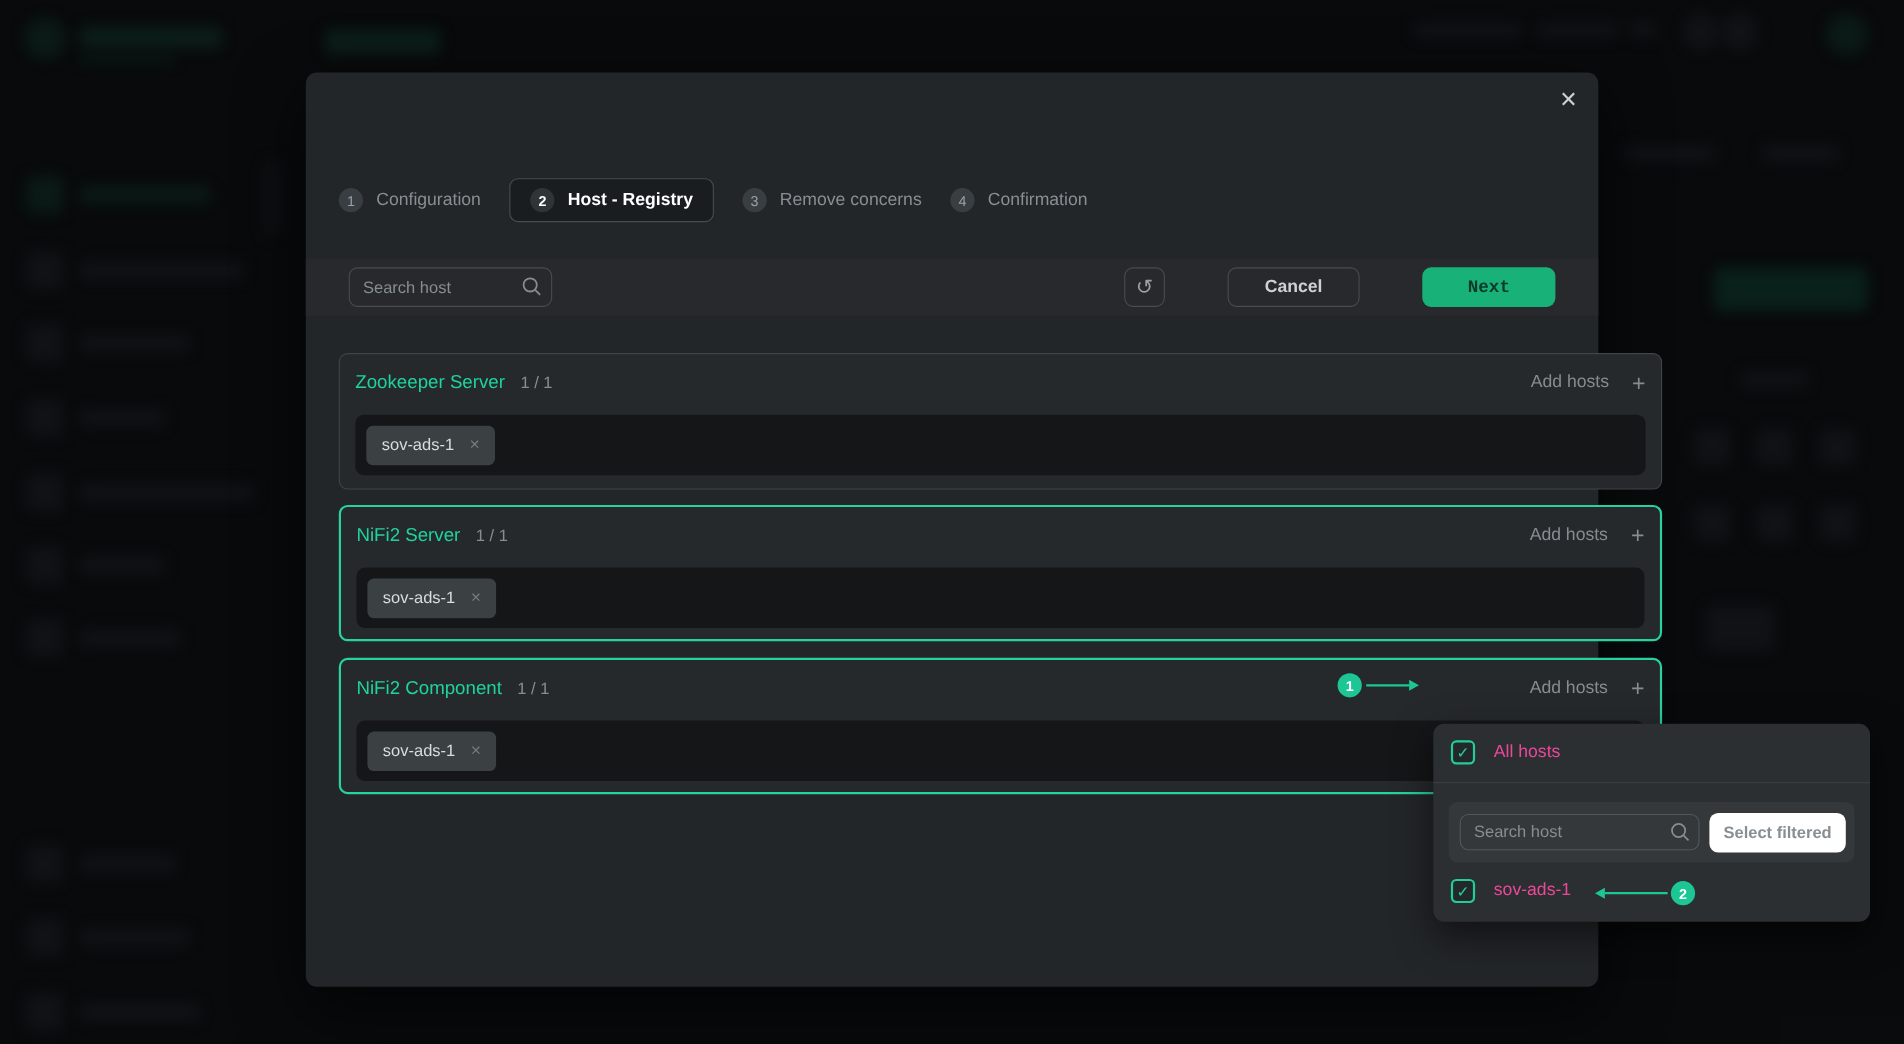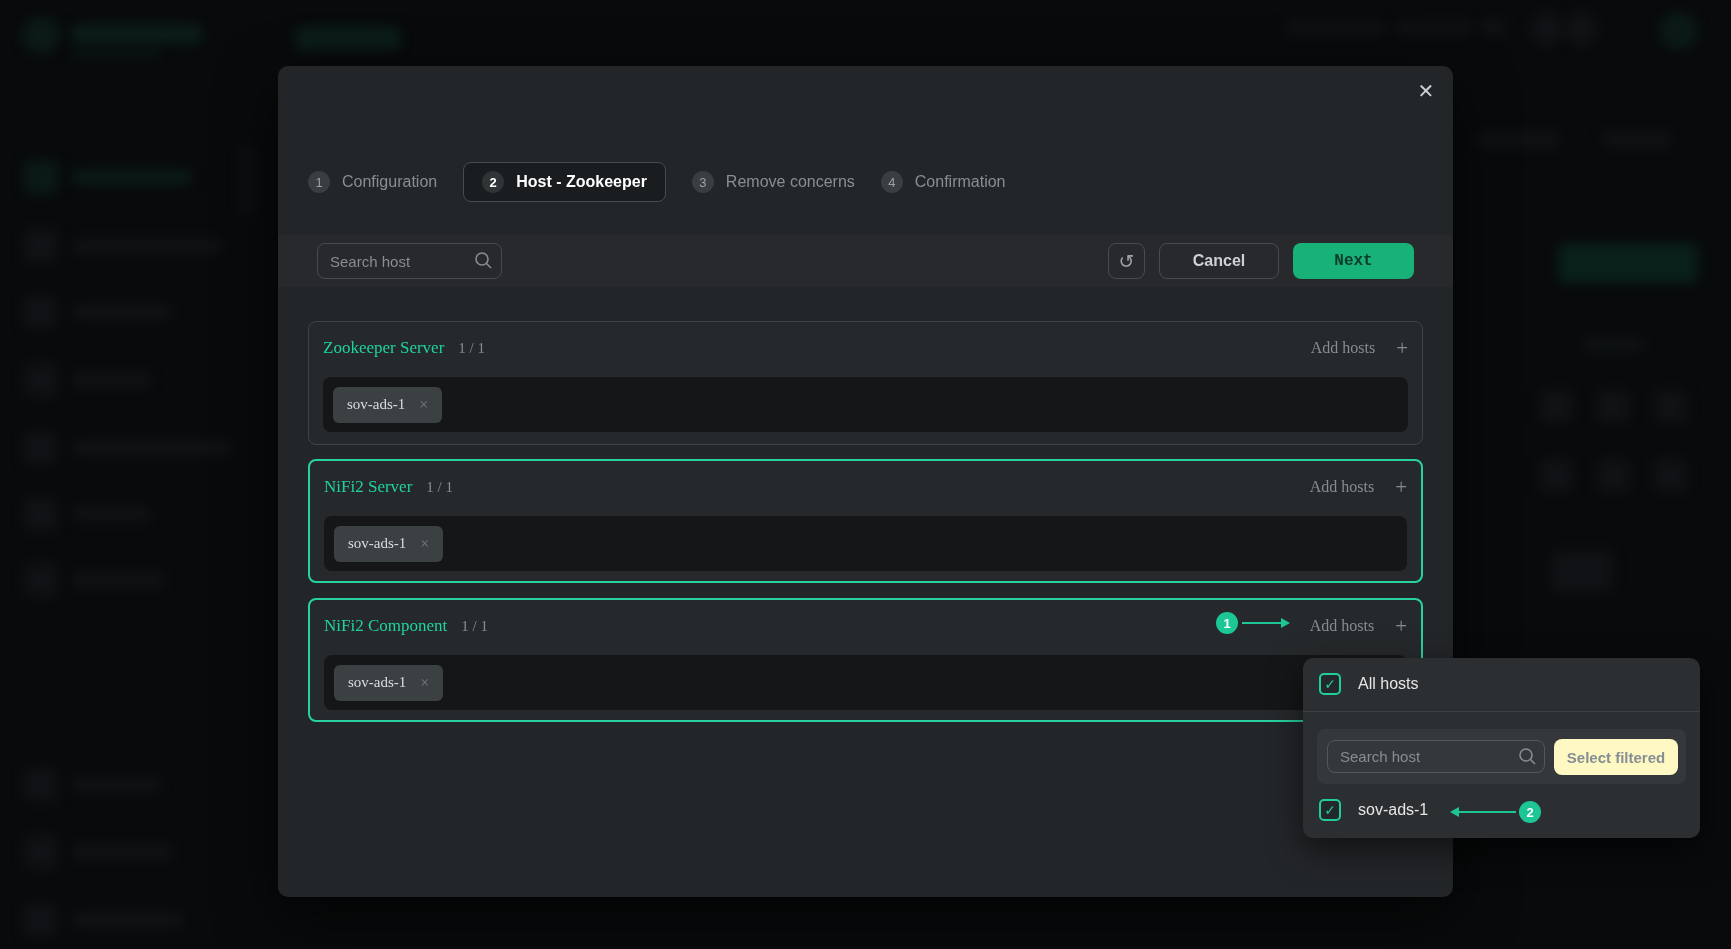--- a/index.html
+++ b/index.html
@@ -37,26 +37,26 @@
              display:flex; align-items:center; padding:0 39px; }
   .searchwrap { position:relative; width:185px; height:36px; }
   .searchwrap input { width:100%; height:100%; background:transparent; border:1px solid #464c51;
              border-radius:8px; color:#c7cace; font-size:15px; padding:0 34px 0 12px; outline:none;
              font-family:inherit; }
   .searchwrap input::placeholder { color:#868d93; }
   .mag { position:absolute; right:9px; top:8px; }
   .tbright { margin-left:auto; display:flex; align-items:center; gap:14px; }
   .iconbtn { width:37px; height:36px; background:transparent; border:1px solid #464c51; border-radius:8px;
              color:#9aa1a7; font-size:19px; line-height:1; cursor:pointer; }
-  .btn { height:36px; border-radius:8px; font-size:16px; cursor:pointer; font-family:inherit; }
+  .btn { height:36px; border-radius:8px; font-size:16px; cursor:pointer; font-family:inherit;margin-left:43px; }
   .btn.ghost { width:120px; background:transparent; border:1px solid #464c51; color:#ced1d4; font-weight:bold; }
   .btn.primary { width:121px; background:#18b278; border:none; color:#0d3a2a; font-weight:bold;font-family:Liberation Mono, monospace; }
 
-  .card { position:absolute; left:30px; width:1115px; height:124px; background:#26292b;
-          border:1px solid #3f4448; border-radius:8px;font-family:Liberation Serif, serif; }
+  .card { position:absolute; left:30px; width:1203px; height:124px; background:#26292b;
+          border:1px solid #3f4448; border-radius:8px; }
   .card.hl { border:2px solid #27d2a0; }
   .card-head { position:absolute; left:14px; right:14px; top:13px; height:26px;
                display:flex; align-items:center; }
   .cname { color:#1fd3a1; font-size:17px; }
   .ccount { color:#868d93; font-size:15px; margin-left:14px; }
   .addhosts { margin-left:auto; display:flex; align-items:center; gap:21px; background:none; border:none;
               color:#858c93; font-size:16px; cursor:pointer; font-family:inherit;justify-content:flex-end; }
   .plus { font-size:21px; color:#858c93; line-height:1; }
   .chips { position:absolute; left:14px; right:14px; top:55px; height:55px; background:#141617;
            border-radius:8px; display:flex; align-items:center; padding:0 10px; }
@@ -73,25 +73,25 @@
   .allhosts { position:absolute; left:16px; top:15px; display:flex; align-items:center; gap:17px; }
   .panel .divider { position:absolute; left:0; top:53px; width:100%; height:1px; background:#3b4044; }
   .filterbox { position:absolute; left:14px; top:71px; width:369px; height:55px; background:#34383b;
                border-radius:8px; }
   .fsearch { position:absolute; left:10px; top:11px; width:218px; height:33px; }
   .fsearch input { width:100%; height:100%; background:transparent; border:1px solid #51575c;
                border-radius:8px; color:#c7cace; font-size:15px; padding:0 32px 0 12px; outline:none;
                font-family:inherit; }
   .fsearch input::placeholder { color:#868d93; }
   .fsearch .mag { right:8px; top:7px; }
-  .selfilter { position:absolute; right:8px; top:10px; width:124px; height:36px; background:#fef9c3;
+  .selfilter { position:absolute; right:8px; top:10px; width:124px; height:36px; background:#ffffff;
                border:none; border-radius:8px; color:#878e94; font-size:15px; font-weight:bold;
                cursor:pointer; font-family:inherit; }
   .hostrow { position:absolute; left:16px; top:141px; display:flex; align-items:center; gap:17px; }
-  .plabel { color:#e5e5e5; font-size:16px; }
+  .plabel { color:#ec4899; font-size:16px; }
 
   
   .ann { position:absolute; width:22px; height:22px; border-radius:50%; background:#1cc795; color:#fff;
          font-size:13px; font-weight:bold; display:flex; align-items:center; justify-content:center;
          z-index:30; }
   .annsvg { position:absolute; inset:0; z-index:29; pointer-events:none; }
 </style>
 </head>
 <body>
 
@@ -150,21 +150,21 @@
   <div class="modal">
     <div class="close">✕</div>
 
     <div class="stepper">
       <div class="step">
         <span class="sbadge">1</span>
         <span>Configuration</span>
       </div>
       <div class="step active">
         <span class="sbadge">2</span>
-        <span>Host - Zookeeper</span>
+        <span>Host - Registry</span>
       </div>
       <div class="step">
         <span class="sbadge">3</span>
         <span>Remove concerns</span>
       </div>
       <div class="step">
         <span class="sbadge">4</span>
         <span>Confirmation</span>
       </div>
     </div>

